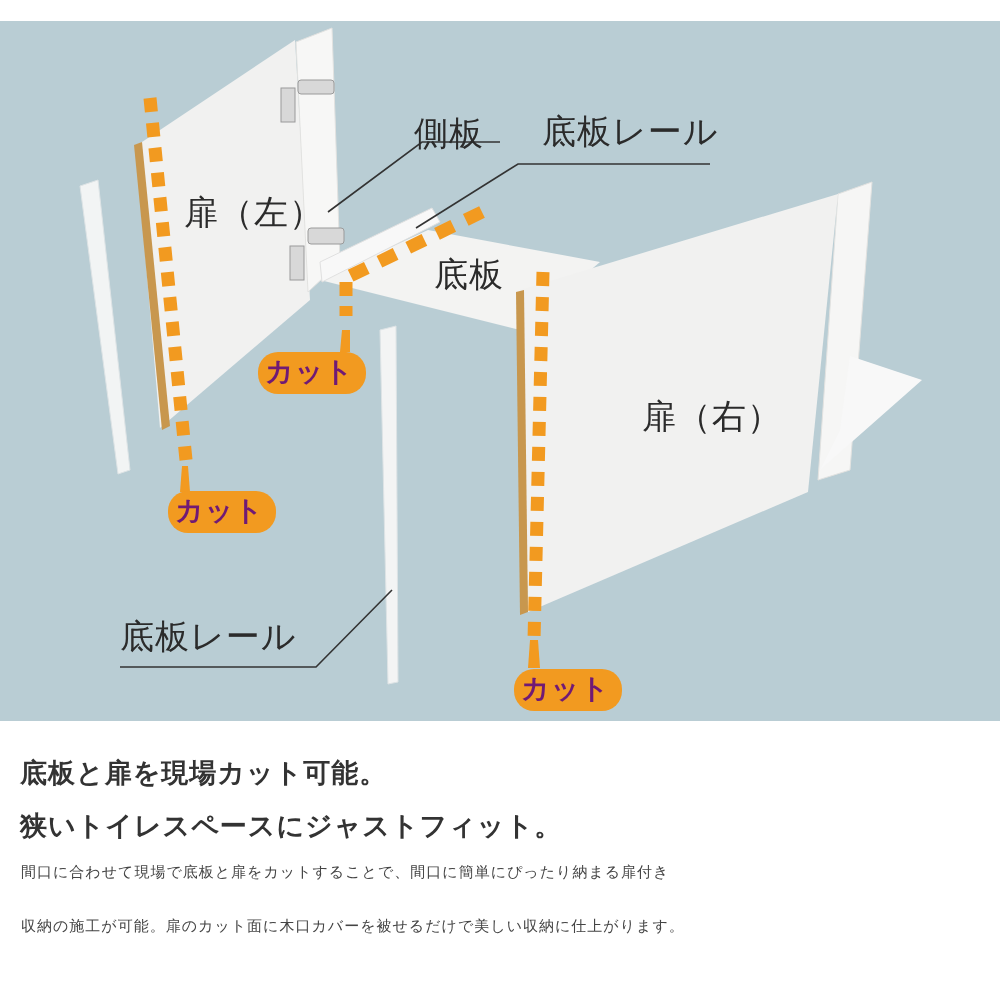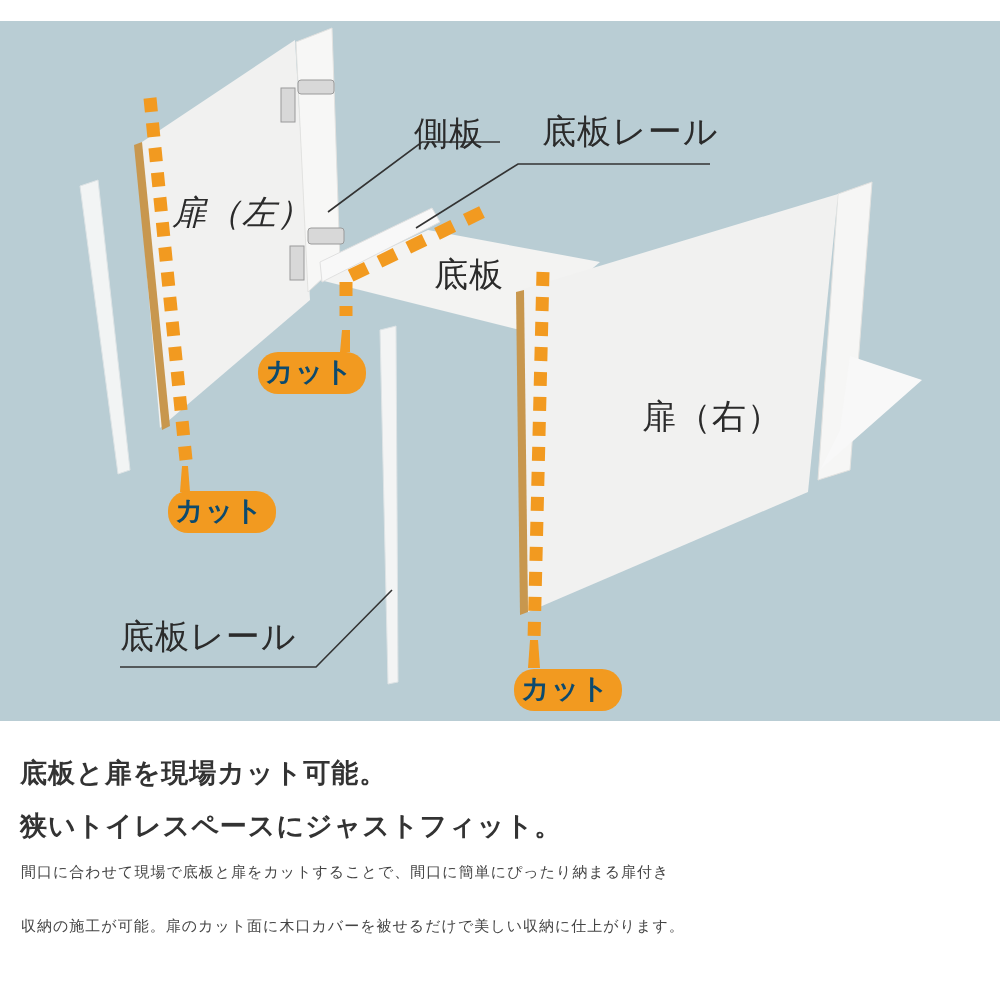--- a/index.html
+++ b/index.html
@@ -1,21 +1,21 @@
 <!DOCTYPE html>
 <html><head>
 <meta charset="utf-8">
 <style>
   html, body { margin: 0; padding: 0; background: #ffffff; }
   body { width: 1000px; height: 1000px; position: relative; overflow: hidden;
          font-family: "DejaVu Sans", "Liberation Sans", sans-serif; color: #333; }
   .panel { position: absolute; left: 0; top: 21px; width: 1000px; height: 700px; background: #b9cdd4; overflow: hidden; }
   .panel svg { position: absolute; left: 0; top: -21px; }
   .lbl { position: absolute; font-size: 34px; color: #2b2b2b; letter-spacing: 1px; white-space: nowrap; line-height: 1; }
-  .cut { position: absolute; background: #f29a20; color: #0c4a6e; font-weight: bold; font-size: 28px;
+  .cut { position: absolute; background: #f29a20; color: #701a75; font-weight: bold; font-size: 28px;
          border-radius: 20px; padding: 6px 12px 8px 7px; line-height: 1; letter-spacing: 1px; white-space: nowrap; }
   .text-area { position: absolute; left: 0; top: 721px; width: 1000px; height: 243px; background: #fff; }
   .h1 { position: absolute; left: 20px; font-size: 27px; font-weight: bold; color: #333; white-space: nowrap; letter-spacing: 1px; }
   .p { position: absolute; left: 21px; font-size: 15px; color: #444; white-space: nowrap; letter-spacing: 1px; }
 </style>
 </head>
 <body>
 
 <div class="panel">
   <svg width="1000" height="742" viewBox="0 0 1000 742">
@@ -60,21 +60,21 @@
 
     <g stroke="#333" stroke-width="1.6" fill="none">
       <polyline points="328,212 422,142 500,142"></polyline>
       <polyline points="416,228 518,164 710,164"></polyline>
       <polyline points="120,667 316,667 392,590"></polyline>
     </g>
   </svg>
 
   <div class="lbl" style="left:414px;top:95px;">側板</div>
   <div class="lbl" style="left:514px;top:93px;margin-left:28px;">底板レール</div>
-  <div class="lbl" style="left:172px;top:174px;font-style:italic;">扉（左）</div>
+  <div class="lbl" style="left:184px;top:174px;">扉（左）</div>
   <div class="lbl" style="left:434px;top:236px;">底板</div>
   <div class="lbl" style="left:642px;top:378px;">扉（右）</div>
   <div class="lbl" style="left:120px;top:598px;">底板レール</div>
 
   <div class="cut" style="left:258px;top:331px;">カット</div>
   <div class="cut" style="left:168px;top:470px;">カット</div>
   <div class="cut" style="left:514px;top:648px;">カット</div>
 </div>
 
 <div class="text-area">

